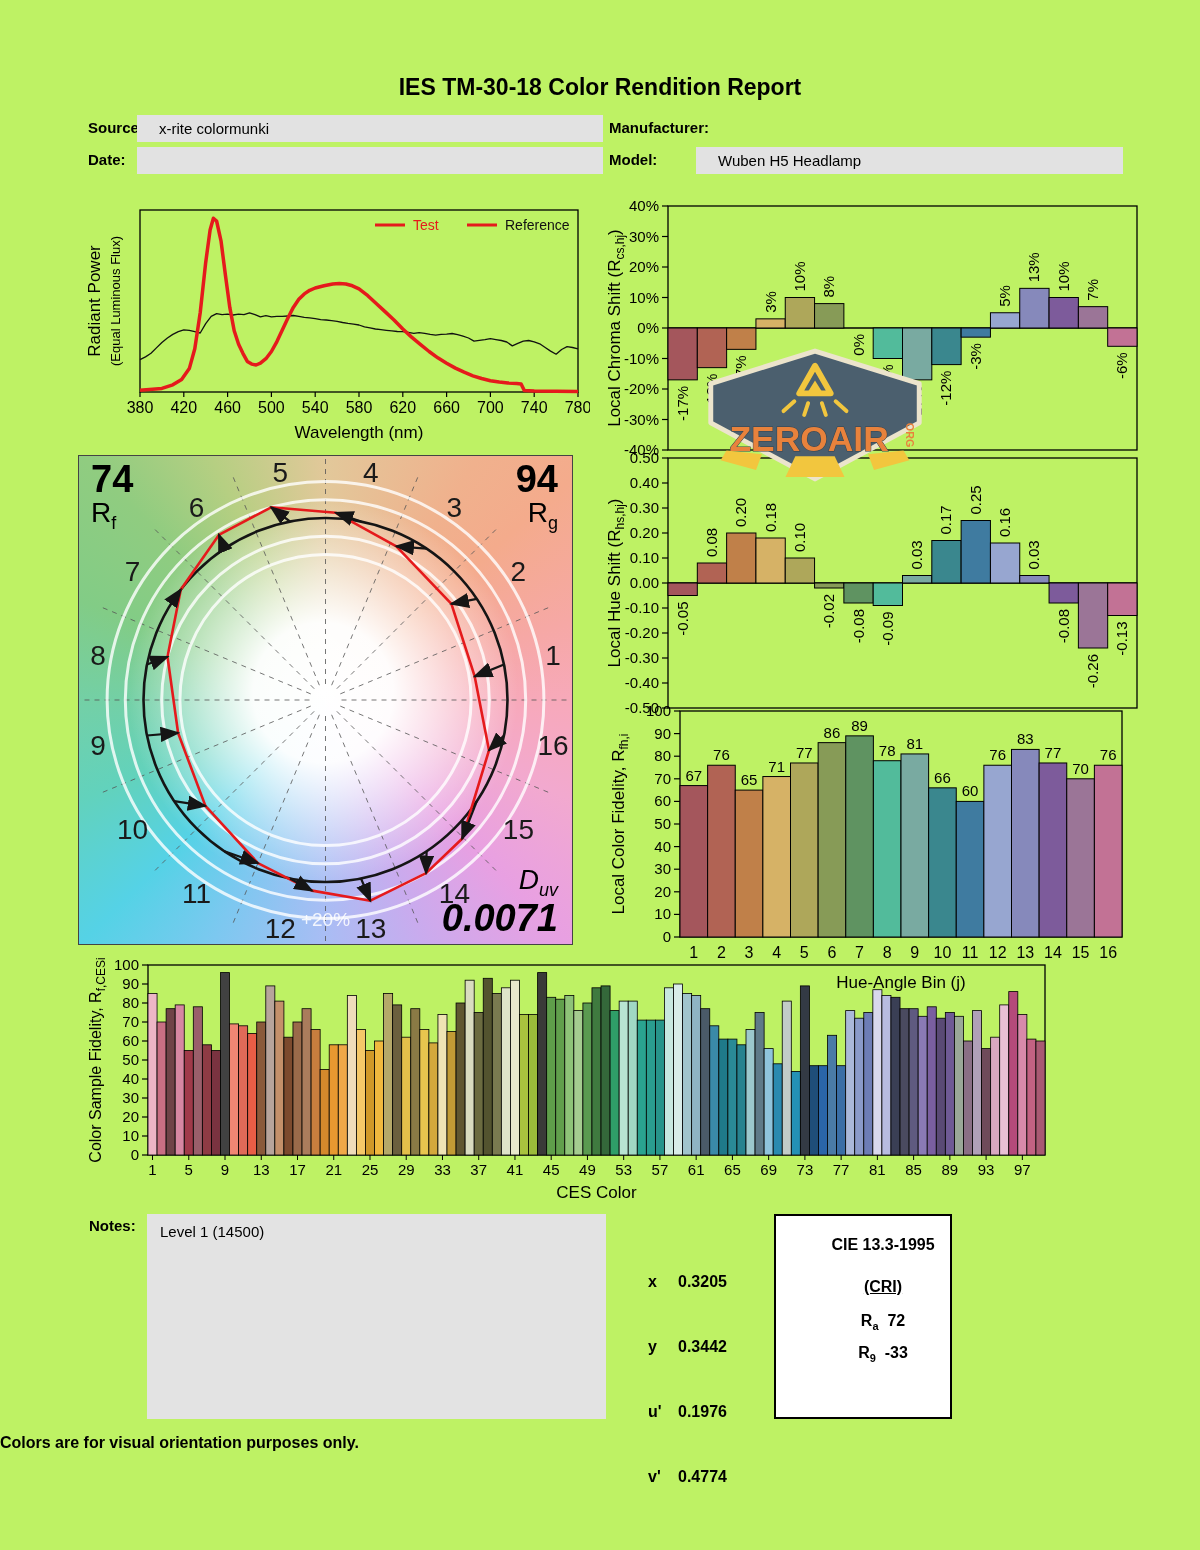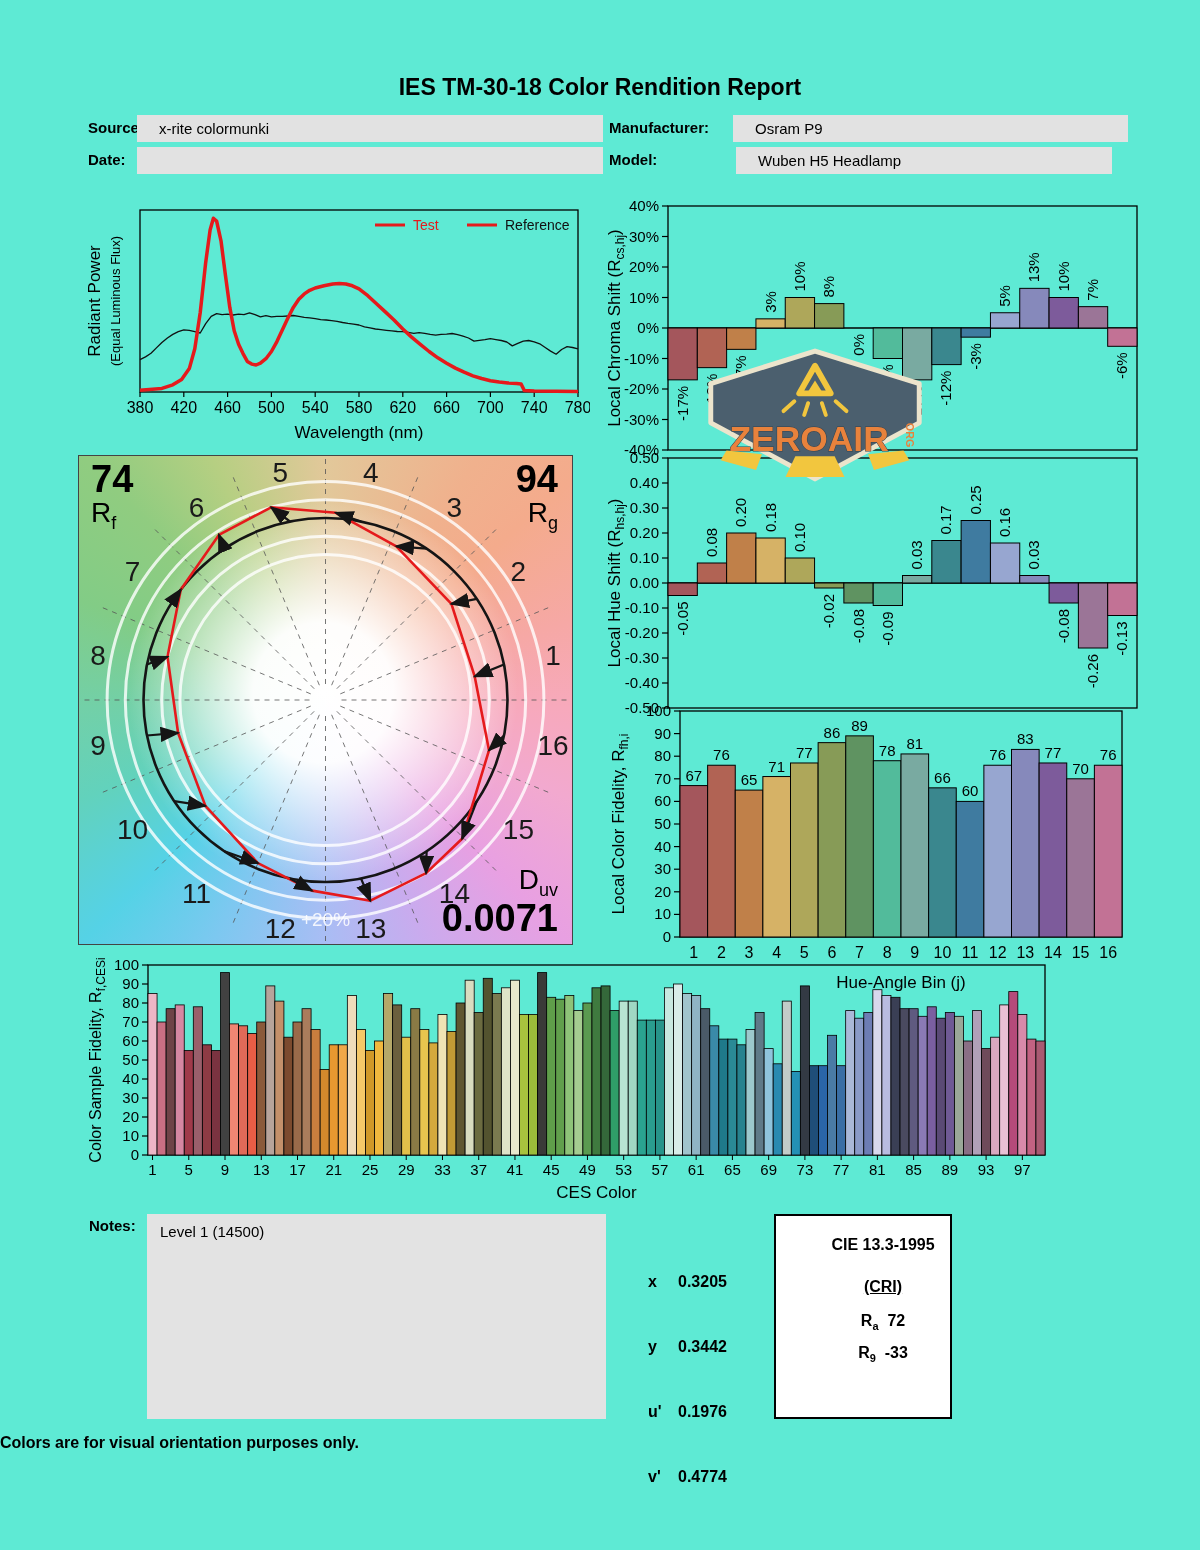--- a/index.html
+++ b/index.html
@@ -1,16 +1,16 @@
 <!DOCTYPE html>
 <html><head>
 <meta charset="utf-8">
 <style>
   html,body{margin:0;padding:0;background:#fff;}
-  .page{position:relative;width:1200px;height:1550px;background:#5eead4;overflow:hidden;
+  .page{position:relative;width:1200px;height:1550px;background:#bef264;overflow:hidden;
         font-family:"Liberation Sans",sans-serif;color:#000;}
   .abs{position:absolute;}
   .title{top:74px;left:0;width:100%;text-align:center;font-size:23px;font-weight:bold;}
   .lbl{font-size:15px;font-weight:bold;}
   .field{background:#e2e2e2;font-size:15px;line-height:27px;padding-left:22px;box-sizing:border-box;}
   svg{display:block;}
   .vg{width:495px;height:490px;border:1px solid #444;box-sizing:border-box;
       background:
         radial-gradient(circle 195px at 49.5% 48.5%, rgba(255,255,255,1) 0px, rgba(255,255,255,0.97) 70px, rgba(255,255,255,0) 195px),
         conic-gradient(from 0deg at 50% 50%,
@@ -34,25 +34,24 @@
 </head>
 <body>
 
 <div class="page">
 
   <div class="abs title">IES TM-30-18 Color Rendition Report</div>
 
   <div class="abs lbl" style="left:88px;top:119px;">Source:</div>
   <div class="abs field" style="left:137px;top:115px;width:466px;height:27px;">x-rite colormunki</div>
   <div class="abs lbl" style="left:609px;top:119px;">Manufacturer:</div>
-  <div class="abs field" style="left:733px;top:115px;width:395px;height:27px;">Osram P9</div>
   <div class="abs lbl" style="left:88px;top:151px;">Date:</div>
   <div class="abs field" style="left:137px;top:147px;width:466px;height:27px;"></div>
   <div class="abs lbl" style="left:609px;top:151px;">Model:</div>
-  <div class="abs field" style="left:696px;top:147px;width:376px;height:27px;margin-left:40px;">Wuben H5 Headlamp</div>
+  <div class="abs field" style="left:696px;top:147px;width:427px;height:27px;">Wuben H5 Headlamp</div>
 
   <svg id="spd-svg" class="abs" style="left:80px;top:195px;" width="510" height="255">
       <rect x="60" y="15" width="438" height="182" fill="none" stroke="#000" stroke-width="1.3"></rect>
       <line x1="60" y1="197" x2="60" y2="202" stroke="#000" stroke-width="1.2"></line>
       <text x="60" y="218" text-anchor="middle" font-family="Liberation Sans, sans-serif" font-size="16" fill="#000">380</text>
       <line x1="103.80000000000001" y1="197" x2="103.80000000000001" y2="202" stroke="#000" stroke-width="1.2"></line>
       <text x="103.80000000000001" y="218" text-anchor="middle" font-family="Liberation Sans, sans-serif" font-size="16" fill="#000">420</text>
       <line x1="147.60000000000002" y1="197" x2="147.60000000000002" y2="202" stroke="#000" stroke-width="1.2"></line>
       <text x="147.60000000000002" y="218" text-anchor="middle" font-family="Liberation Sans, sans-serif" font-size="16" fill="#000">460</text>
       <line x1="191.4" y1="197" x2="191.4" y2="202" stroke="#000" stroke-width="1.2"></line>
@@ -201,21 +200,21 @@
         <text x="246.5" y="470" text-anchor="middle" font-family="Liberation Sans, sans-serif" font-size="19" fill="rgba(255,255,255,0.85)">+20%</text>
       </svg>
     <div class="vg-corner" style="left:12px;top:4px;">
       <div class="vg-big">74</div>
       <div class="vg-sym"><span>R</span><sub>f</sub></div>
     </div>
     <div class="vg-corner" style="right:14px;top:4px;text-align:right;">
       <div class="vg-big">94</div>
       <div class="vg-sym"><span>R</span><sub>g</sub></div>
     </div>
-    <div class="vg-corner" style="right:14px;bottom:6px;text-align:right;">
+    <div class="vg-corner" style="right:14px;bottom:6px;text-align:right;font-style:italic;">
       <div class="vg-sym"><span>D</span><sub>uv</sub></div>
       <div class="vg-val">0.0071</div>
     </div>
   </div>
 
   <svg id="hue-svg" class="abs" style="left:600px;top:446px;" width="565" height="268">
       <rect x="68" y="12" width="469" height="250" fill="none" stroke="#000" stroke-width="1.3"></rect>
       <line x1="62" y1="12" x2="68" y2="12" stroke="#000" stroke-width="1.2"></line>
       <text x="59" y="17" text-anchor="end" font-family="Liberation Sans, sans-serif" font-size="15" fill="#000">0.50</text>
       <line x1="62" y1="37" x2="68" y2="37" stroke="#000" stroke-width="1.2"></line>

